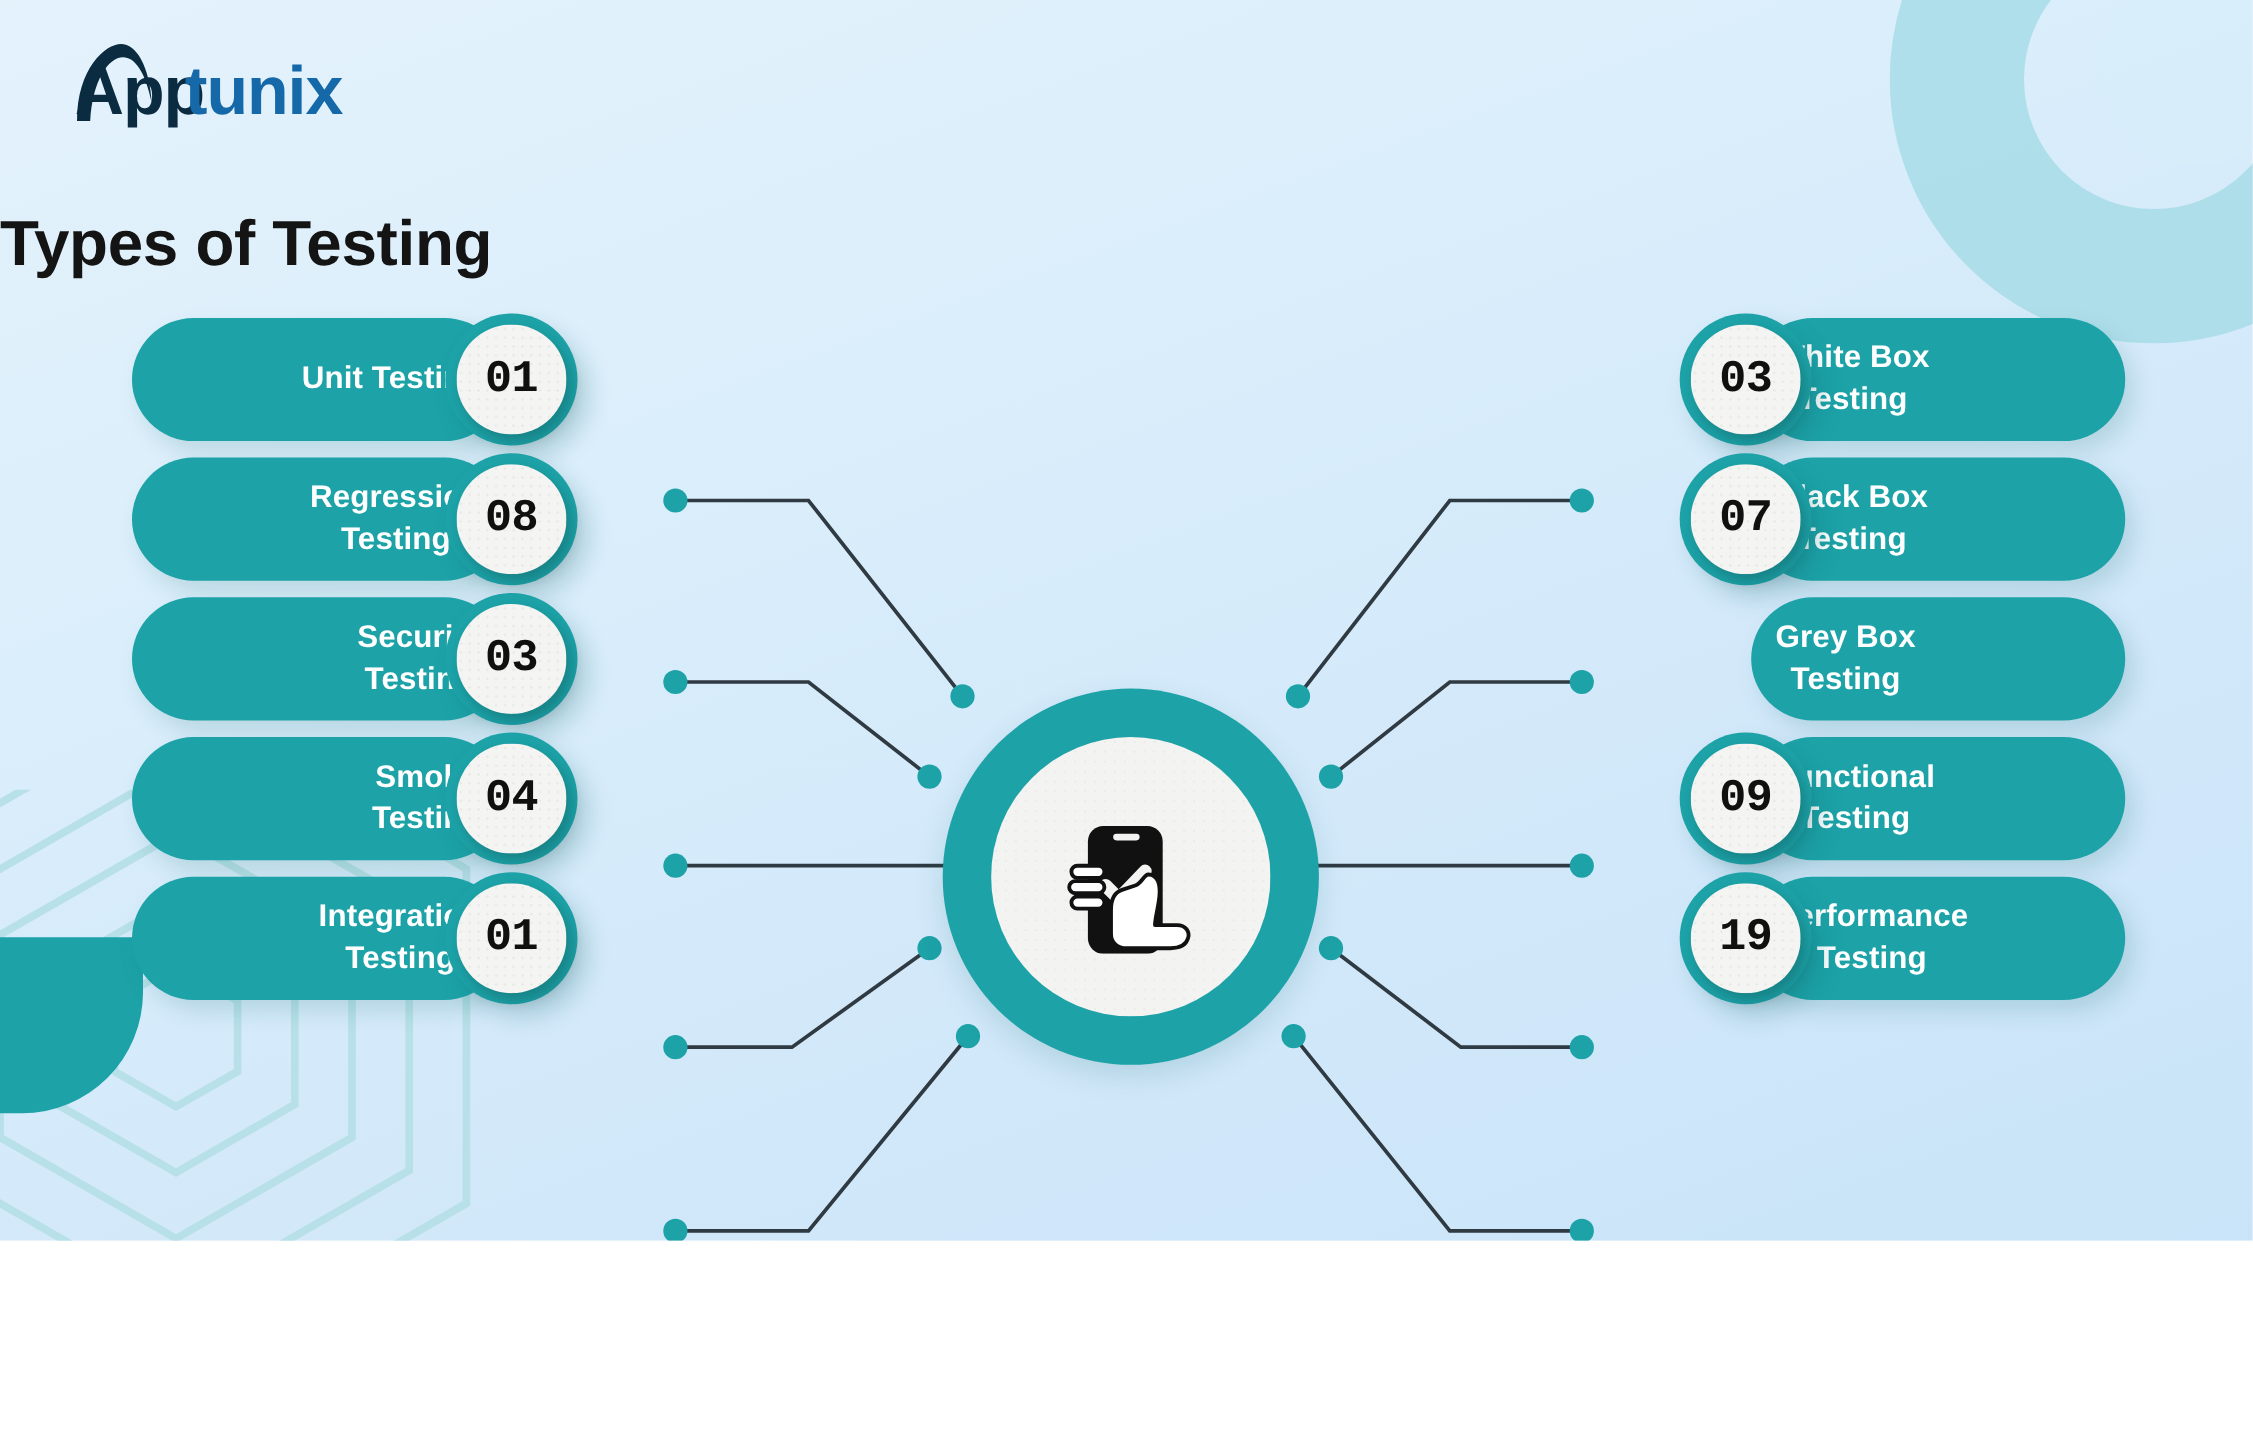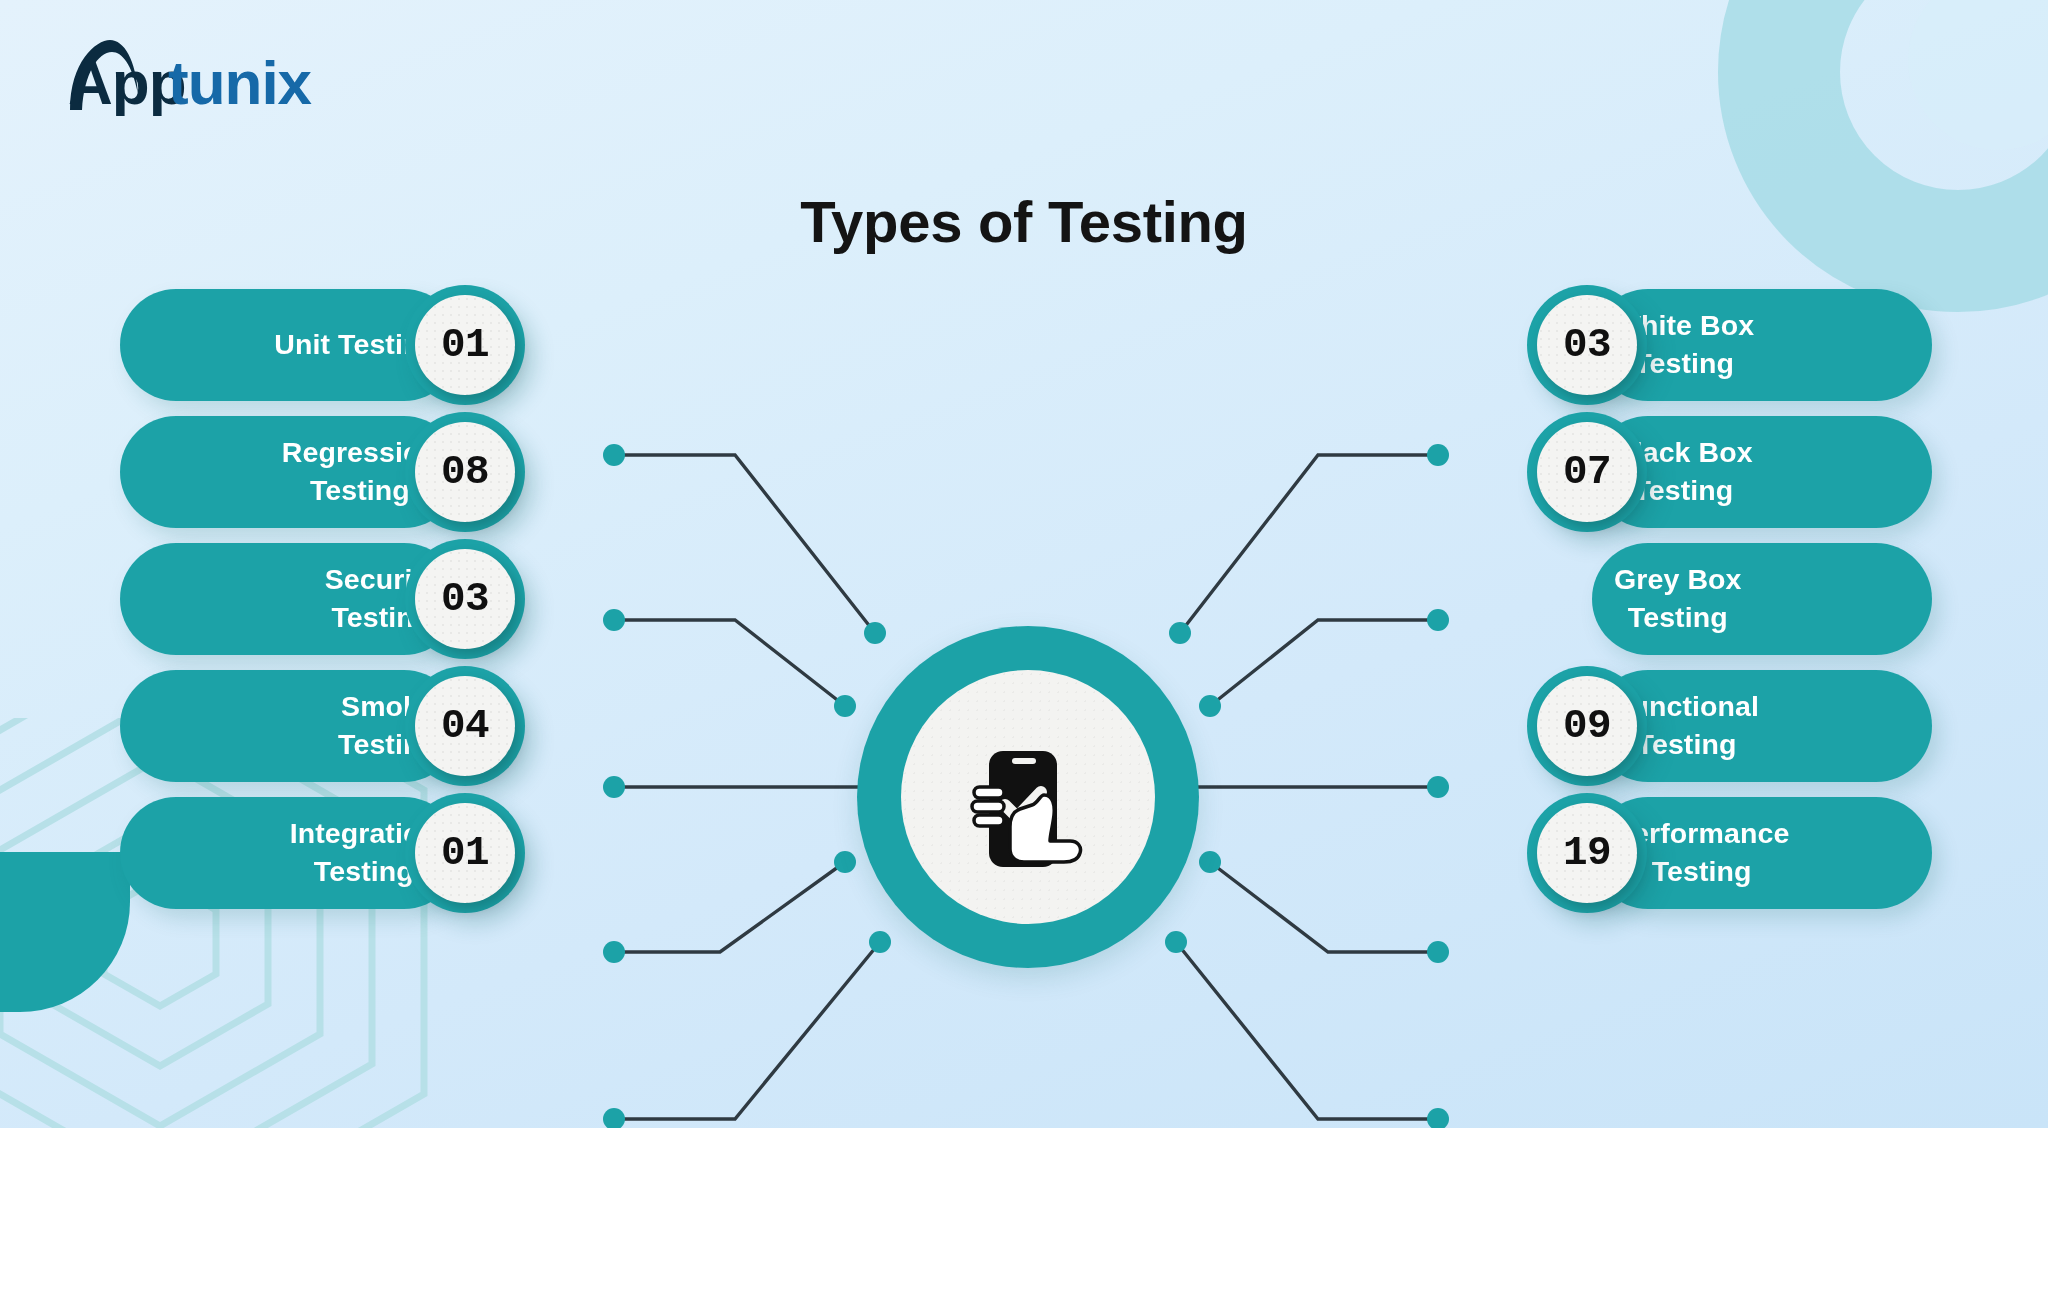--- a/index.html
+++ b/index.html
@@ -60,21 +60,20 @@
     background: #1ca2a7;
     border-radius: 0 0 110px 0;
   }
 
   
   .title {
     position: absolute;
     left: 0;
     top: 188px;
     width: 2048px;
-    text-align: center;
     font-size: 58px;
     color: #141414;
     letter-spacing: -0.3px;
     font-weight: 600;
   }
   .title .strong { font-weight: 800; }
 
   
   .logo {
     position: absolute;

